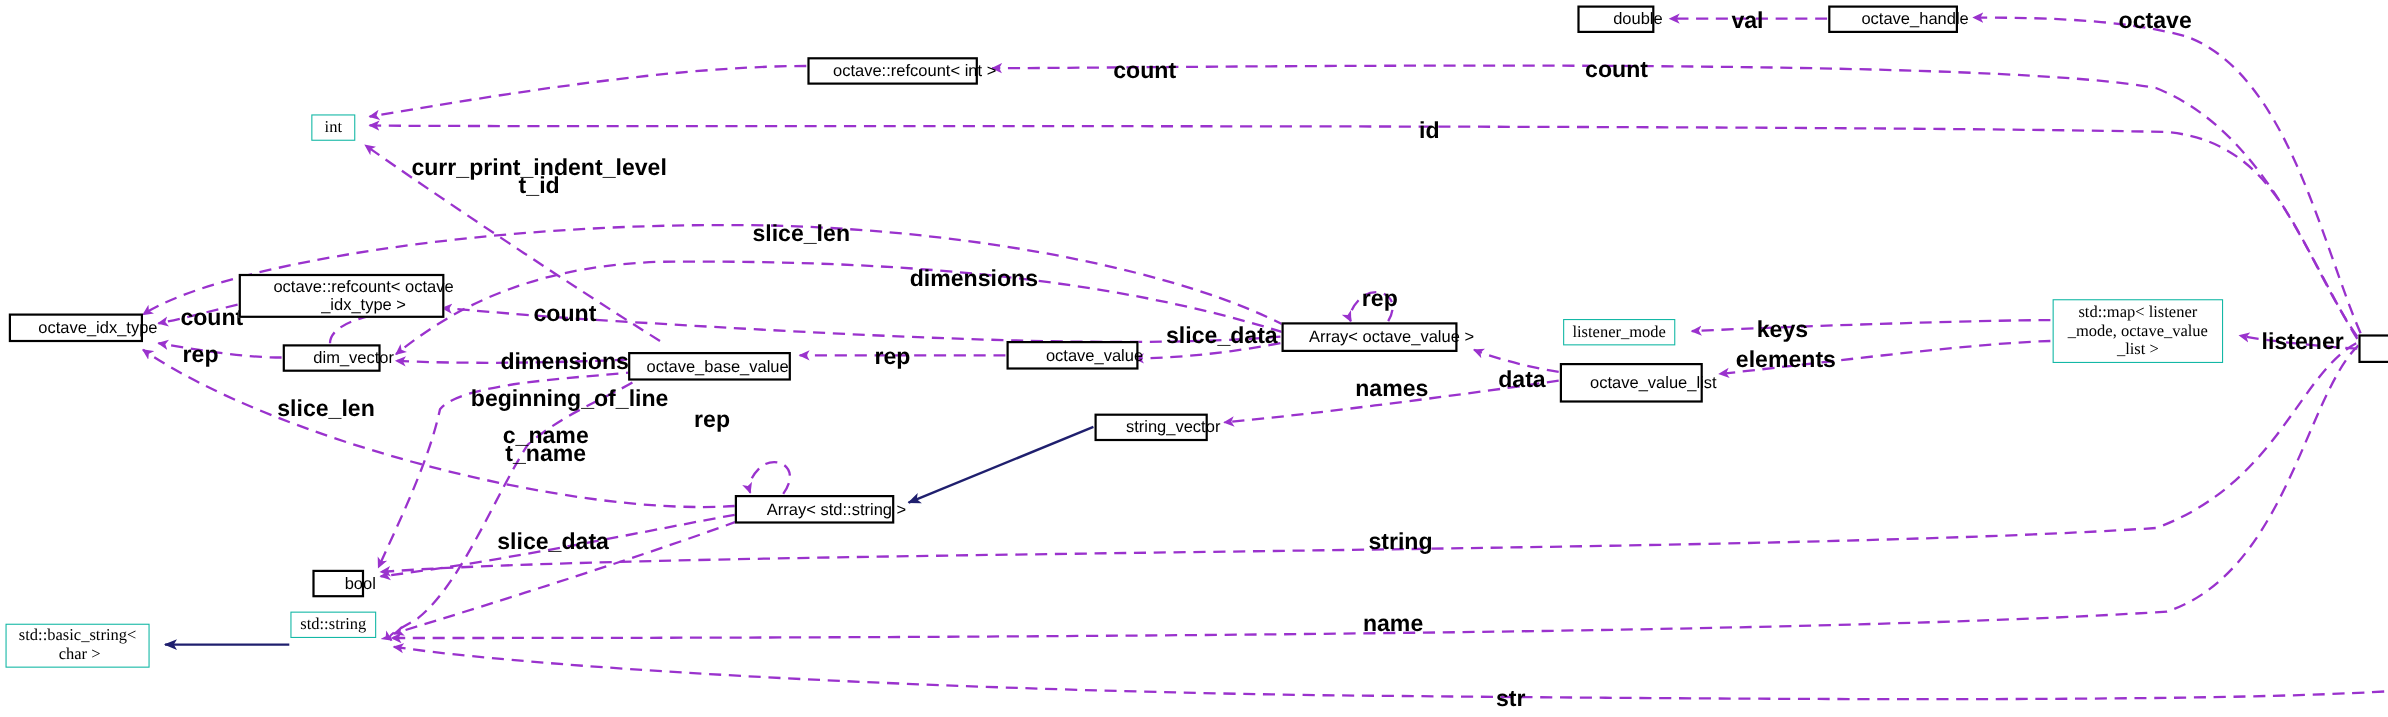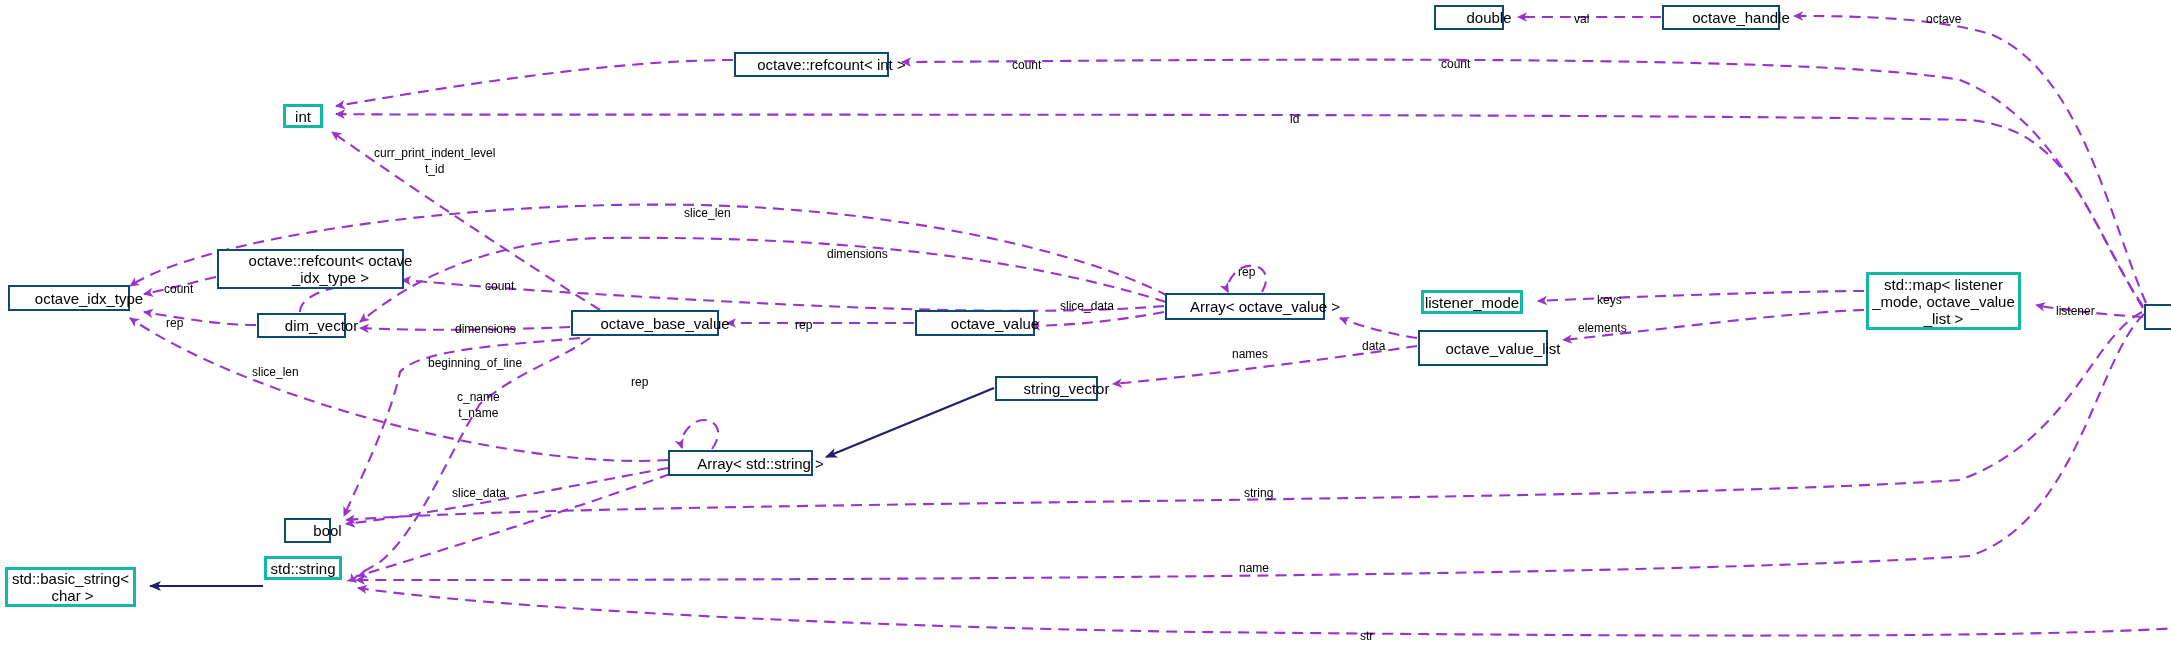--- a/index.html
+++ b/index.html
@@ -33,36 +33,38 @@
     background: #ffffff;
     border: 1px solid #000000;
     color: #000000;
     font-size: 15px;
     line-height: 17px;
     white-space: pre;
     z-index: 5;
   }
   
   .node.solid {
-    border: 2px solid #0c4a6e;
+    border: 2px solid #000000;
     padding-left: 40px;
   }
   
   .node.plain {
-    border: 3px solid #14b8a6;
+    border: 1px solid #14b8a6;
+    font-family: Liberation Serif, serif;
   }
   .edge-label {
     position: absolute;
-    font-size: 12px;
+    font-size: 21px;
     line-height: 16px;
     color: #000000;
     white-space: pre;
     text-align: center;
     z-index: 4;
     background: transparent;
+    font-weight: bold;
   }
 </style>
 </head>
 <body>
 
 <div id="diagram-root">
 
   <svg class="edges" viewBox="0 0 2171 652" xmlns="http://www.w3.org/2000/svg">
     <defs>
       <marker id="ah-usage" markerWidth="11" markerHeight="11" refX="9" refY="5.5" orient="auto" markerUnits="userSpaceOnUse">
@@ -168,21 +170,21 @@
 
   <div class="node solid" style="left:217px; top:249px; width:187px; height:40px;">
     <span>octave::refcount&lt; octave
 _idx_type &gt;</span>
   </div>
 
   <div class="node solid" style="left:257px; top:313px; width:89px; height:25px;">
     <span>dim_vector</span>
   </div>
 
-  <div class="node solid" style="left:571px; top:310px; width:148px; height:26px;">
+  <div class="node solid" style="left:571px; top:320px; width:148px; height:26px;justify-content:flex-end;">
     <span>octave_base_value</span>
   </div>
 
   <div class="node solid" style="left:915px; top:310px; width:120px; height:26px;">
     <span>octave_value</span>
   </div>
 
   <div class="node solid" style="left:1165px; top:293px; width:160px; height:27px;">
     <span>Array&lt; octave_value &gt;</span>
   </div>

